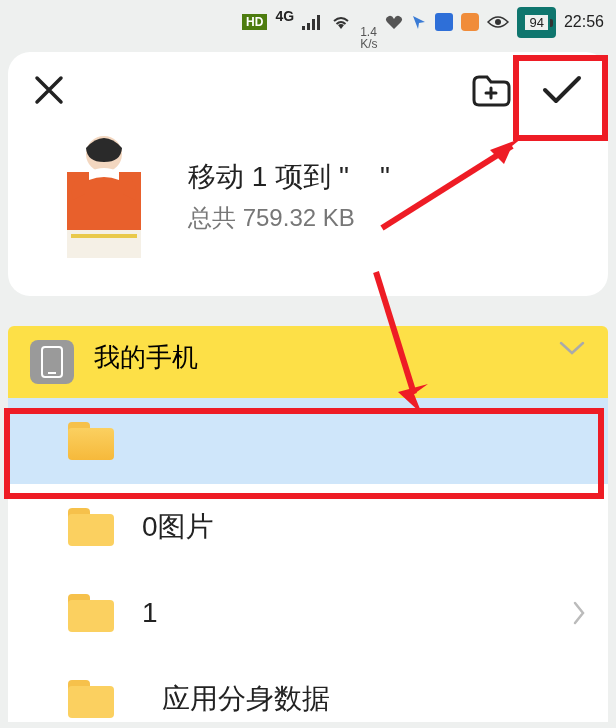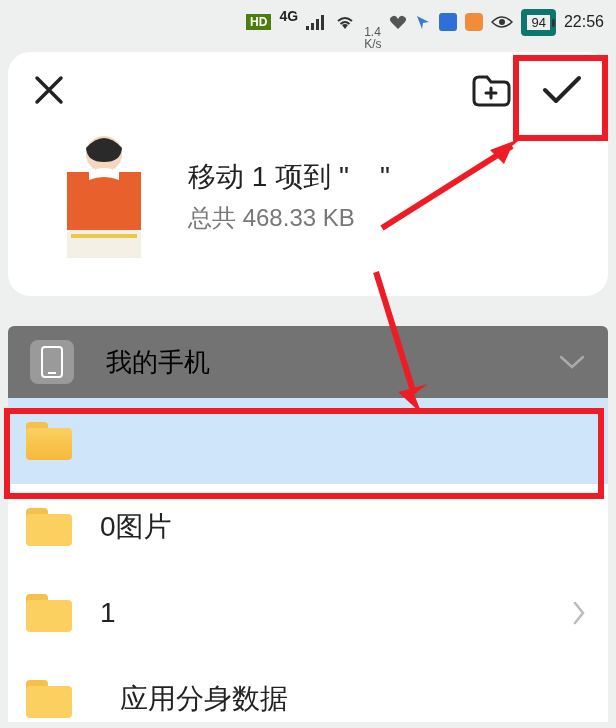--- a/index.html
+++ b/index.html
@@ -1,36 +1,36 @@
 <!DOCTYPE html>
 <html><head>
 <meta charset="utf-8">
 <style>
   * { box-sizing: border-box; margin: 0; padding: 0; }
   html, body { width: 616px; height: 728px; font-family: -apple-system, "Helvetica Neue", Arial, "PingFang SC", "Microsoft YaHei", sans-serif; background: #eef0ef; overflow: hidden; }
   .statusbar { height: 44px; display: flex; align-items: center; justify-content: flex-end; padding: 0 12px; gap: 8px; font-size: 18px; color: #222; }
   .statusbar .hd { background:#4d7c0f; color:#fff; border-radius:0; font-size:12px; padding:1px 4px; font-weight:600; }
   .statusbar .small { font-size: 12px; line-height: 1; color:#555;margin-top:32px; }
   .statusbar svg { display:block; }
-  .batt { border:6px solid #0f766e; border-radius:4px; padding:0 4px; font-size:13px; position:relative; }
+  .batt { border:8px solid #0f766e; border-radius:4px; padding:0 4px; font-size:13px; position:relative; }
   .batt::after{content:"";position:absolute;right:-5px;top:4px;width:3px;height:8px;background:#333;border-radius:0 2px 2px 0;}
   .card { background:#fff; margin:8px 8px 0 8px; border-radius:22px; padding: 0; }
   .toolbar { display:flex; align-items:center; justify-content:space-between; padding: 20px 24px 8px 24px; }
   .toolbar .right { display:flex; align-items:center; gap:28px; }
   .info-row { display:flex; align-items:center; gap:24px; padding: 12px 24px 36px 36px; }
   .thumb { width:120px; height:128px; background:#fff; display:flex; align-items:center; justify-content:center; }
   .thumb svg{display:block;}
   .info-text .title { font-size:28px; color:#222; }
   .info-text .sub { font-size:24px; color:#777; margin-top:6px; }
   .section-gap { height:30px; }
-  .phone-row { background:#737373; margin:0 8px; display:flex; align-items:center; padding:14px 22px; gap:32px; border-radius:6px 6px 0 0;}
+  .phone-row { background:#fde047; margin:0 8px; display:flex; align-items:flex-start; padding:14px 22px; gap:20px; border-radius:6px 6px 0 0;}
   .phone-icon { width:44px; height:44px; background:#9a9a9a; border-radius:8px; display:flex; align-items:center; justify-content:center; }
   .phone-label{ font-size:26px; flex:1;}
   .list { background:#fff; margin:0 8px; }
-  .list-item { display:flex; align-items:center; padding: 24px 22px 24px 18px; gap:28px; }
+  .list-item { display:flex; align-items:center; padding: 24px 22px 24px 60px; gap:28px; }
   .list-item.sel { background:#cfe6fa; }
   .folder-icon { width:46px; height:38px; position:relative; }
   .folder-icon::before{content:"";position:absolute;left:0;top:0;width:22px;height:10px;background:#f6c14b;border-radius:4px 4px 0 0;}
   .folder-icon::after{content:"";position:absolute;left:0;top:6px;width:46px;height:32px;background:#fbd060;border-radius:4px;}
   .folder-icon.open::after{background:linear-gradient(#fbd060,#f6b93b);} 
   .item-label{font-size:28px; color:#222; flex:1;}
   .redbox{position:absolute;border:6px solid #ee1c25;pointer-events:none;}
   .arrow{position:absolute;pointer-events:none;}
 </style>
 </head>
@@ -99,21 +99,21 @@
         <path d="M37 14 Q55 -6 73 14 Q72 28 55 28 Q38 28 37 14 Z" fill="#2a2a2a"></path>
         <path d="M30 42 Q20 52 24 66 L36 60 Z" fill="#e8602c"></path>
         <path d="M80 42 Q90 52 86 66 L74 60 Z" fill="#e8602c"></path>
         <path d="M40 38 Q55 30 70 38 L70 46 Q55 40 40 46 Z" fill="#fff"></path>
       </svg>
     </div>
     <div class="info-text">
       <div class="title">
         <span>移动 1 项到 "</span><span></span>&nbsp;&nbsp;&nbsp;&nbsp;<span>"</span>
       </div>
-      <div class="sub">总共 468.33 KB</div>
+      <div class="sub">总共 759.32 KB</div>
     </div>
   </div>
 </div>
 
 <div class="section-gap"></div>
 
 <div class="phone-row">
   <div class="phone-icon">
     <svg width="22" height="32" viewBox="0 0 22 32">
         <rect x="1" y="1" width="20" height="30" rx="3" fill="none" stroke="#fff" stroke-width="2"></rect>

